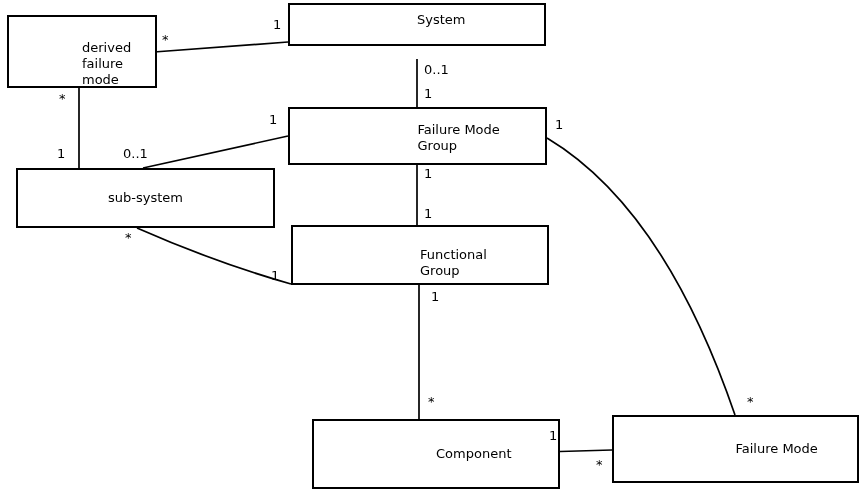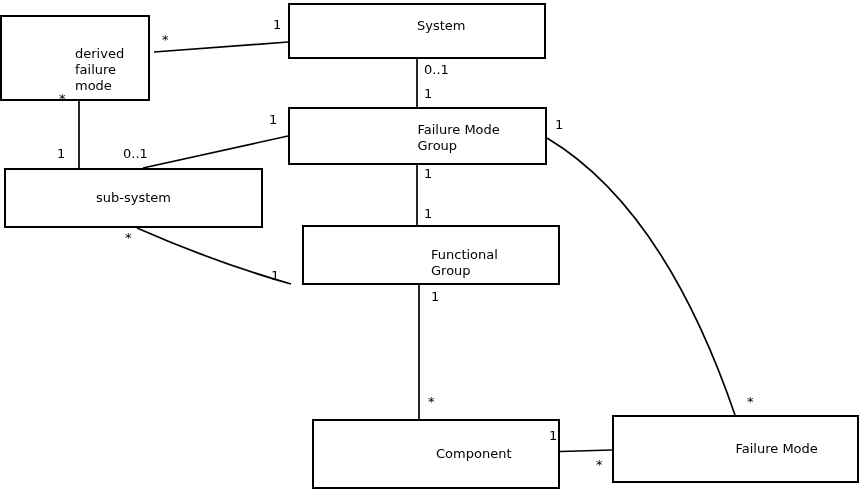--- a/index.html
+++ b/index.html
@@ -62,40 +62,40 @@
     <line x1="417" y1="59" x2="417" y2="107"></line>
     <line x1="288" y1="136" x2="143" y2="168"></line>
     <line x1="79" y1="88" x2="79" y2="168"></line>
     <path d="M 137 228 Q 214 262 291 284"></path>
     <line x1="417" y1="165" x2="417" y2="225"></line>
     <line x1="419" y1="285" x2="419" y2="419"></line>
     <line x1="543" y1="452" x2="612" y2="450"></line>
     <path d="M 547 138 Q 664 208 735 415"></path>
   </svg>
 
-  <div class="node" style="left:0;top:15px;width:150px;height:86px;">
+  <div class="node" style="left:7px;top:15px;width:150px;height:73px;">
     <span class="nlabel" style="top:calc(50% + 12px);">derived
 failure
 mode</span>
   </div>
 
-  <div class="node" style="left:288px;top:3px;width:258px;height:56px;">
+  <div class="node" style="left:288px;top:3px;width:258px;height:43px;">
     <span class="nlabel" style="top:calc(50% - 5px);">System</span>
   </div>
 
   <div class="node" style="left:288px;top:107px;width:259px;height:58px;">
     <span class="nlabel" style="top:calc(50% + 2px);">Failure Mode
 Group</span>
   </div>
 
-  <div class="node" style="left:4px;top:168px;width:259px;height:60px;">
+  <div class="node" style="left:16px;top:168px;width:259px;height:60px;">
     <span class="nlabel" style="left:90px;">sub-system</span>
   </div>
 
-  <div class="node" style="left:302px;top:225px;width:258px;height:60px;">
+  <div class="node" style="left:291px;top:225px;width:258px;height:60px;">
     <span class="nlabel" style="top:calc(50% + 8px);">Functional
 Group</span>
   </div>
 
   <div class="node" style="left:295px;top:419px;width:248px;height:70px;margin-left:17px;">
     <span class="nlabel">Component</span>
   </div>
 
   <div class="node" style="left:612px;top:415px;width:247px;height:68px;">
     <span class="nlabel">Failure Mode</span>

